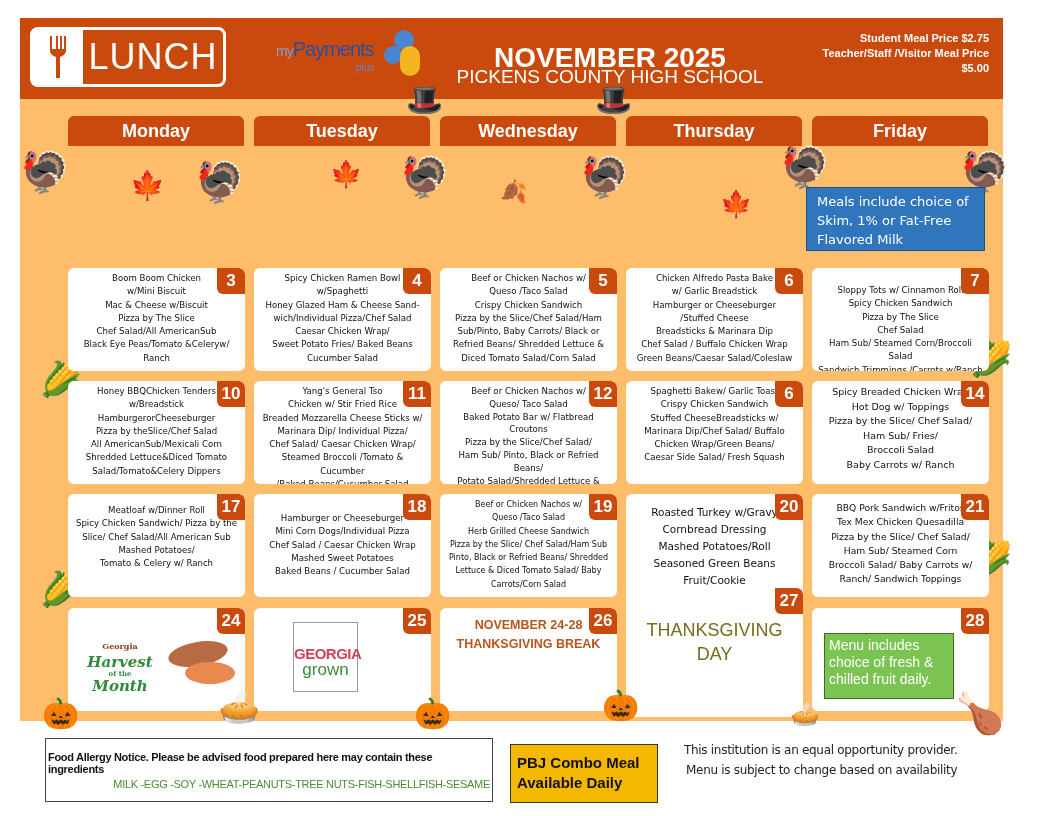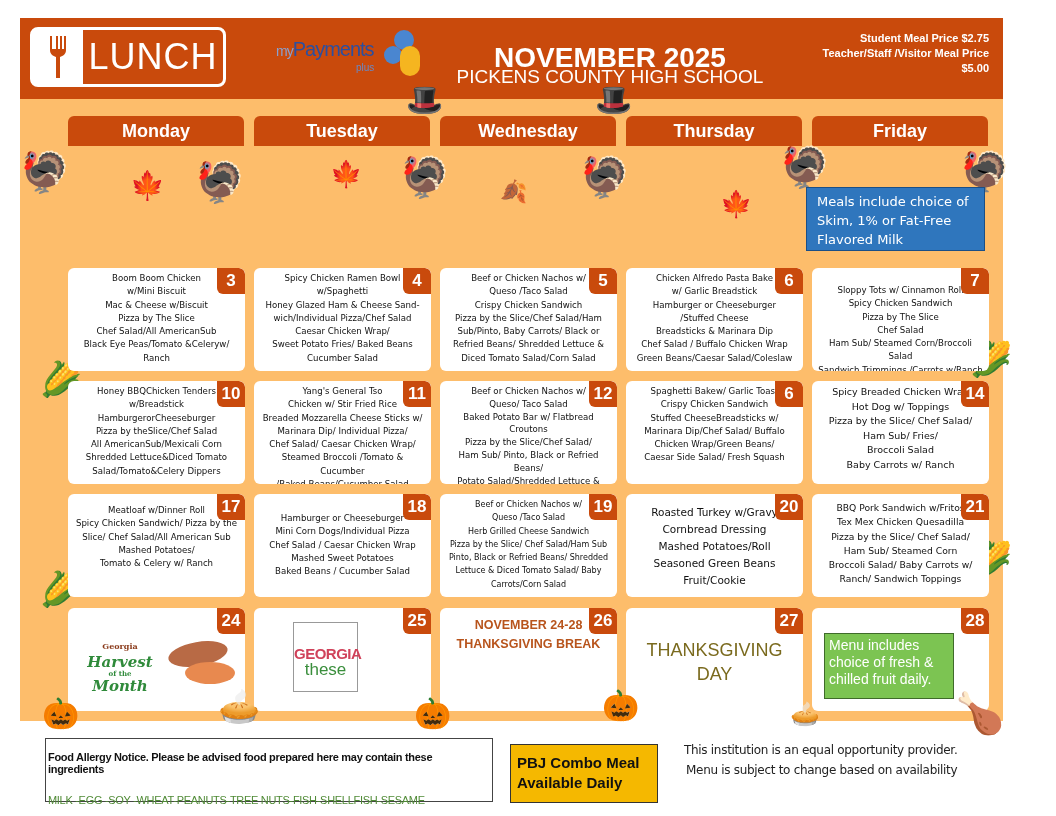--- a/index.html
+++ b/index.html
@@ -30,21 +30,21 @@
   .fruit-note { position: absolute; left: 824px; top: 633px; width: 130px; height: 66px; background: #7cc452; border: 1px solid #3f6b2a; color: #fff; font-family: Liberation Sans, sans-serif; font-size: 14px; line-height: 17px; padding: 3px 4px; }
   .break-text { color: #b8541c; font-weight: bold; font-size: 12.5px; line-height: 19px; margin-top: 4px; font-family: "Liberation Sans", sans-serif; }
   .tday-text { color: #7a6a1e; font-size: 18px; line-height: 24px; margin-top: 26px; font-family: "Liberation Sans", sans-serif; }
   .harvest { position: absolute; left: 85px; top: 638px; width: 70px; height: 56px; text-align: center; color: #2f8a3a; font-weight: bold; font-family: "DejaVu Serif", serif; font-size: 15px; line-height: 16px; font-style: italic; }
   .potato { position: absolute; width: 60px; height: 24px; border-radius: 50%; background: #b86a45; }
   .ga-grown { position: absolute; left: 293px; top: 622px; width: 65px; height: 70px; border: 1px solid #999; text-align: center; }
   .ga-georgia { color: #d0425a; font-size: 15px; font-weight: bold; margin-top: 22px; letter-spacing: -0.5px; }
   .ga-grown-t { color: #3a8e3c; font-size: 17px; line-height: 16px; }
   .allergy { position: absolute; left: 45px; top: 738px; width: 448px; height: 64px; border: 1px solid #444; padding: 12px 2px; }
   .allergy-1 { font-size: 11px; font-weight: bold; color: #111; font-family: "Liberation Sans", sans-serif; letter-spacing: -0.3px; }
-  .allergy-2 { font-size: 11px; color: #4f8a35; margin-top: 19px; letter-spacing: -0.3px; }
+  .allergy-2 { font-size: 11px; color: #4f8a35; margin-top: 3px; letter-spacing: -0.3px; text-align: right; }
   .pbj { position: absolute; left: 510px; top: 744px; width: 148px; height: 59px; background: #f5b800; border: 1px solid #333; padding: 8px 6px; font-weight: bold; font-size: 15px; line-height: 20px; color: #111; }
   .equal { position: absolute; left: 684px; top: 740px; font-size: 12px; color: #222; font-family: "DejaVu Sans", sans-serif; line-height: 20px; letter-spacing: -0.3px; }
 </style>
 </head>
 <body>
 
 <div class="header">
   <div class="lunch-logo">
     <div class="lunch-fork">
       <svg width="22" height="46" viewBox="0 0 22 46">
@@ -240,21 +240,21 @@
 <div class="cell" style="left:254px;top:608px;width:177px;height:103px">
   <div class="daynum">25</div>
 </div>
 <div class="cell" style="left:440px;top:608px;width:177px;height:103px">
   <div class="daynum">26</div>
   <div class="break-text">
     <span class="line" style="padding-right:0">NOVEMBER 24-28</span>
     <span class="line">THANKSGIVING BREAK</span>
   </div>
 </div>
-<div class="cell" style="left:626px;top:608px;width:177px;height:129px">
+<div class="cell" style="left:626px;top:588px;width:177px;height:129px">
   <div class="daynum">27</div>
   <div class="tday-text">
     <span class="line" style="padding-right:0">THANKSGIVING</span>
     <span class="line">DAY</span>
   </div>
 </div>
 <div class="cell" style="left:812px;top:608px;width:177px;height:103px">
   <div class="daynum">28</div>
 </div>
 
@@ -262,21 +262,21 @@
   <div style="font-size:8px;color:#8a3a1a;font-style:normal">Georgia</div>
   <div>Harvest</div>
   <div style="font-size:7px;font-style:normal;line-height:8px">of the</div>
   <div>Month</div>
 </div>
 <div class="potato" style="left:168px;top:642px;transform:rotate(-10deg)"></div>
 <div class="potato" style="left:185px;top:662px;width:50px;height:22px;background:#e8894f"></div>
 
 <div class="ga-grown">
   <div class="ga-georgia">GEORGIA</div>
-  <div class="ga-grown-t">these</div>
+  <div class="ga-grown-t">grown</div>
 </div>
 
 <span class="deco" style="left:42px;top:696px;font-size:30px">🎃</span>
 <span class="deco" style="left:218px;top:686px;font-size:34px">🥧</span>
 <span class="deco" style="left:414px;top:696px;font-size:30px">🎃</span>
 <span class="deco" style="left:602px;top:688px;font-size:30px">🎃</span>
 <span class="deco" style="left:790px;top:700px;font-size:24px">🥧</span>
 <span class="deco" style="left:955px;top:690px;font-size:40px">🍗</span>
 <span class="deco" style="left:406px;top:82px;font-size:30px">🎩</span>
 <span class="deco" style="left:595px;top:82px;font-size:30px">🎩</span>

